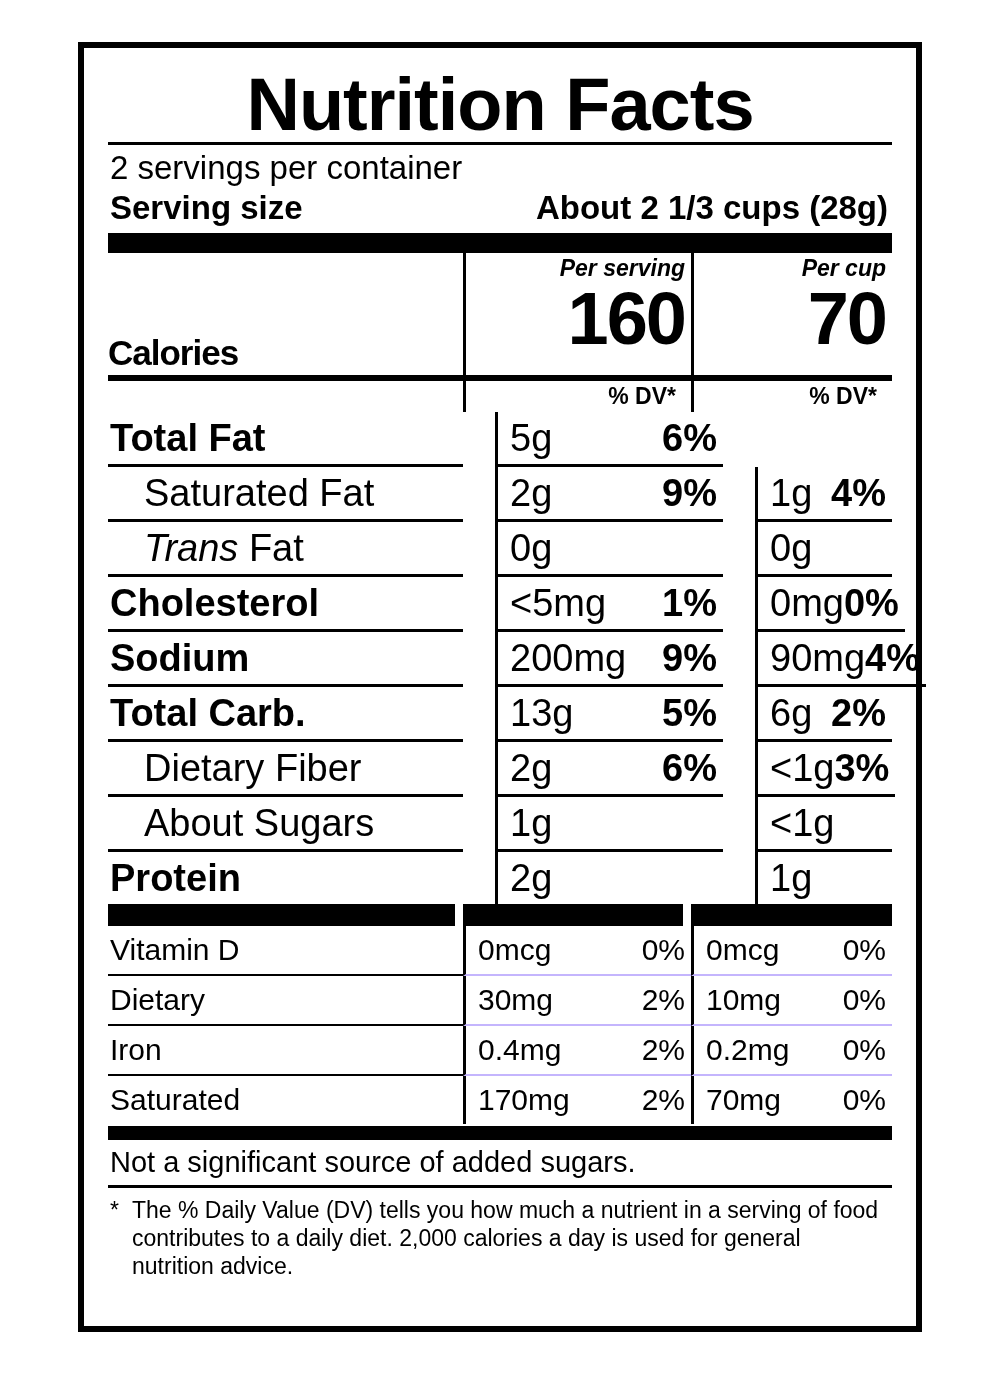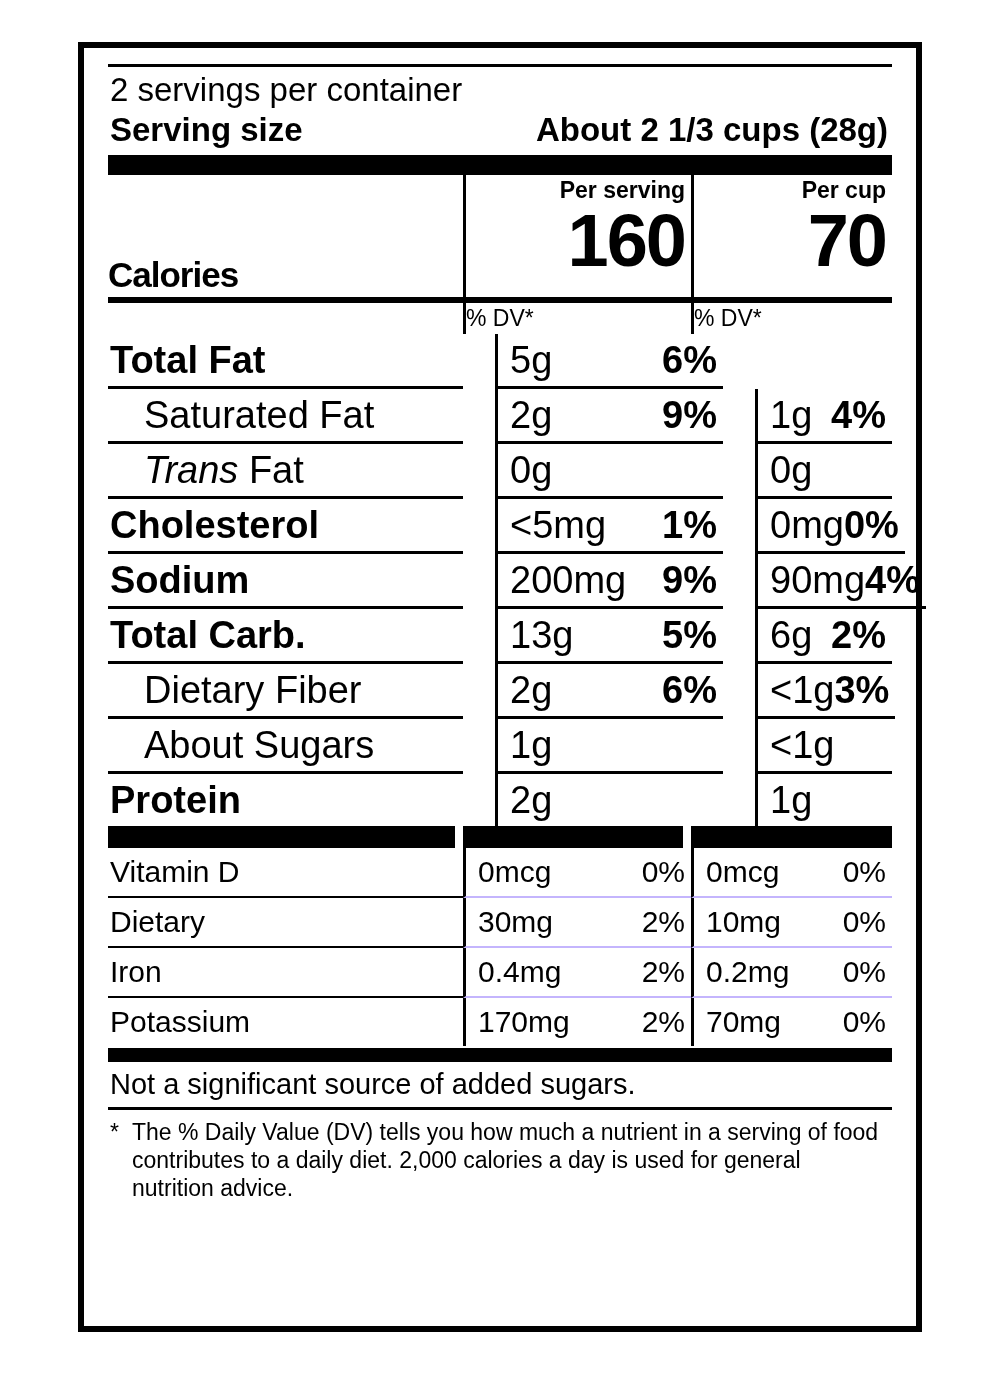--- a/index.html
+++ b/index.html
@@ -66,40 +66,41 @@
   }
   .col-2, .col-3 { padding-left: 12px; box-sizing: border-box; }
   .col-2 { border-left: 3px solid #000; }
   .col-3 { border-left: 3px solid #000; }
 
   .colhead {
     font-size: 23px;
     font-weight: bold;
     text-align: right;
     padding: 2px 6px 1px 0;
+    font-style: italic;
   }
   .cal-label {
     font-size: 35px;
     font-weight: bold;
     letter-spacing: -1px;
     align-self: end;
     padding-bottom: 2px;
   }
   .cal-num {
     font-size: 74px;
     font-weight: bold;
     text-align: right;
     line-height: 0.98;
     letter-spacing: -2px;
     padding-right: 6px;
   }
   .dv-head {
     font-size: 23px;
-    font-weight: normal;
-    text-align: left;
+    font-weight: bold;
+    text-align: right;
     padding: 2px 15px 2px 0;
   }
 
   
   .nrow {
     display: grid;
     grid-template-columns: 355px 228px 1fr;
     font-size: 38px;
     line-height: 1.0;
     gap: 32px;
@@ -167,20 +168,21 @@
   }
   .footnote .star { width: 22px; flex: 0 0 22px; }
   .footnote .ftext { flex: 1; }
 </style>
 </head>
 <body>
 
 <div class="panel">
   <div class="inner">
 
+    <div class="title">Nutrition Facts</div>
     <div class="rule-thin"></div>
 
     <div class="servings">2 servings per container</div>
 
     <div class="serving-size">
       <span>Serving size</span>
       <span class="ss-val">About 2 1/3 cups (28g)</span>
     </div>
 
     <div class="rule-thick"></div>
@@ -351,21 +353,21 @@
           <span>0.4mg</span>
           <span>2%</span>
         </div>
         <div class="vcell-vals">
           <span>0.2mg</span>
           <span>0%</span>
         </div>
       </div>
 
       <div class="vrow">
-        <div class="vcell-name last">Potassium</div>
+        <div class="vcell-name last">Saturated</div>
         <div class="vcell-vals last">
           <span>170mg</span>
           <span>2%</span>
         </div>
         <div class="vcell-vals last">
           <span>70mg</span>
           <span>0%</span>
         </div>
       </div>
 

